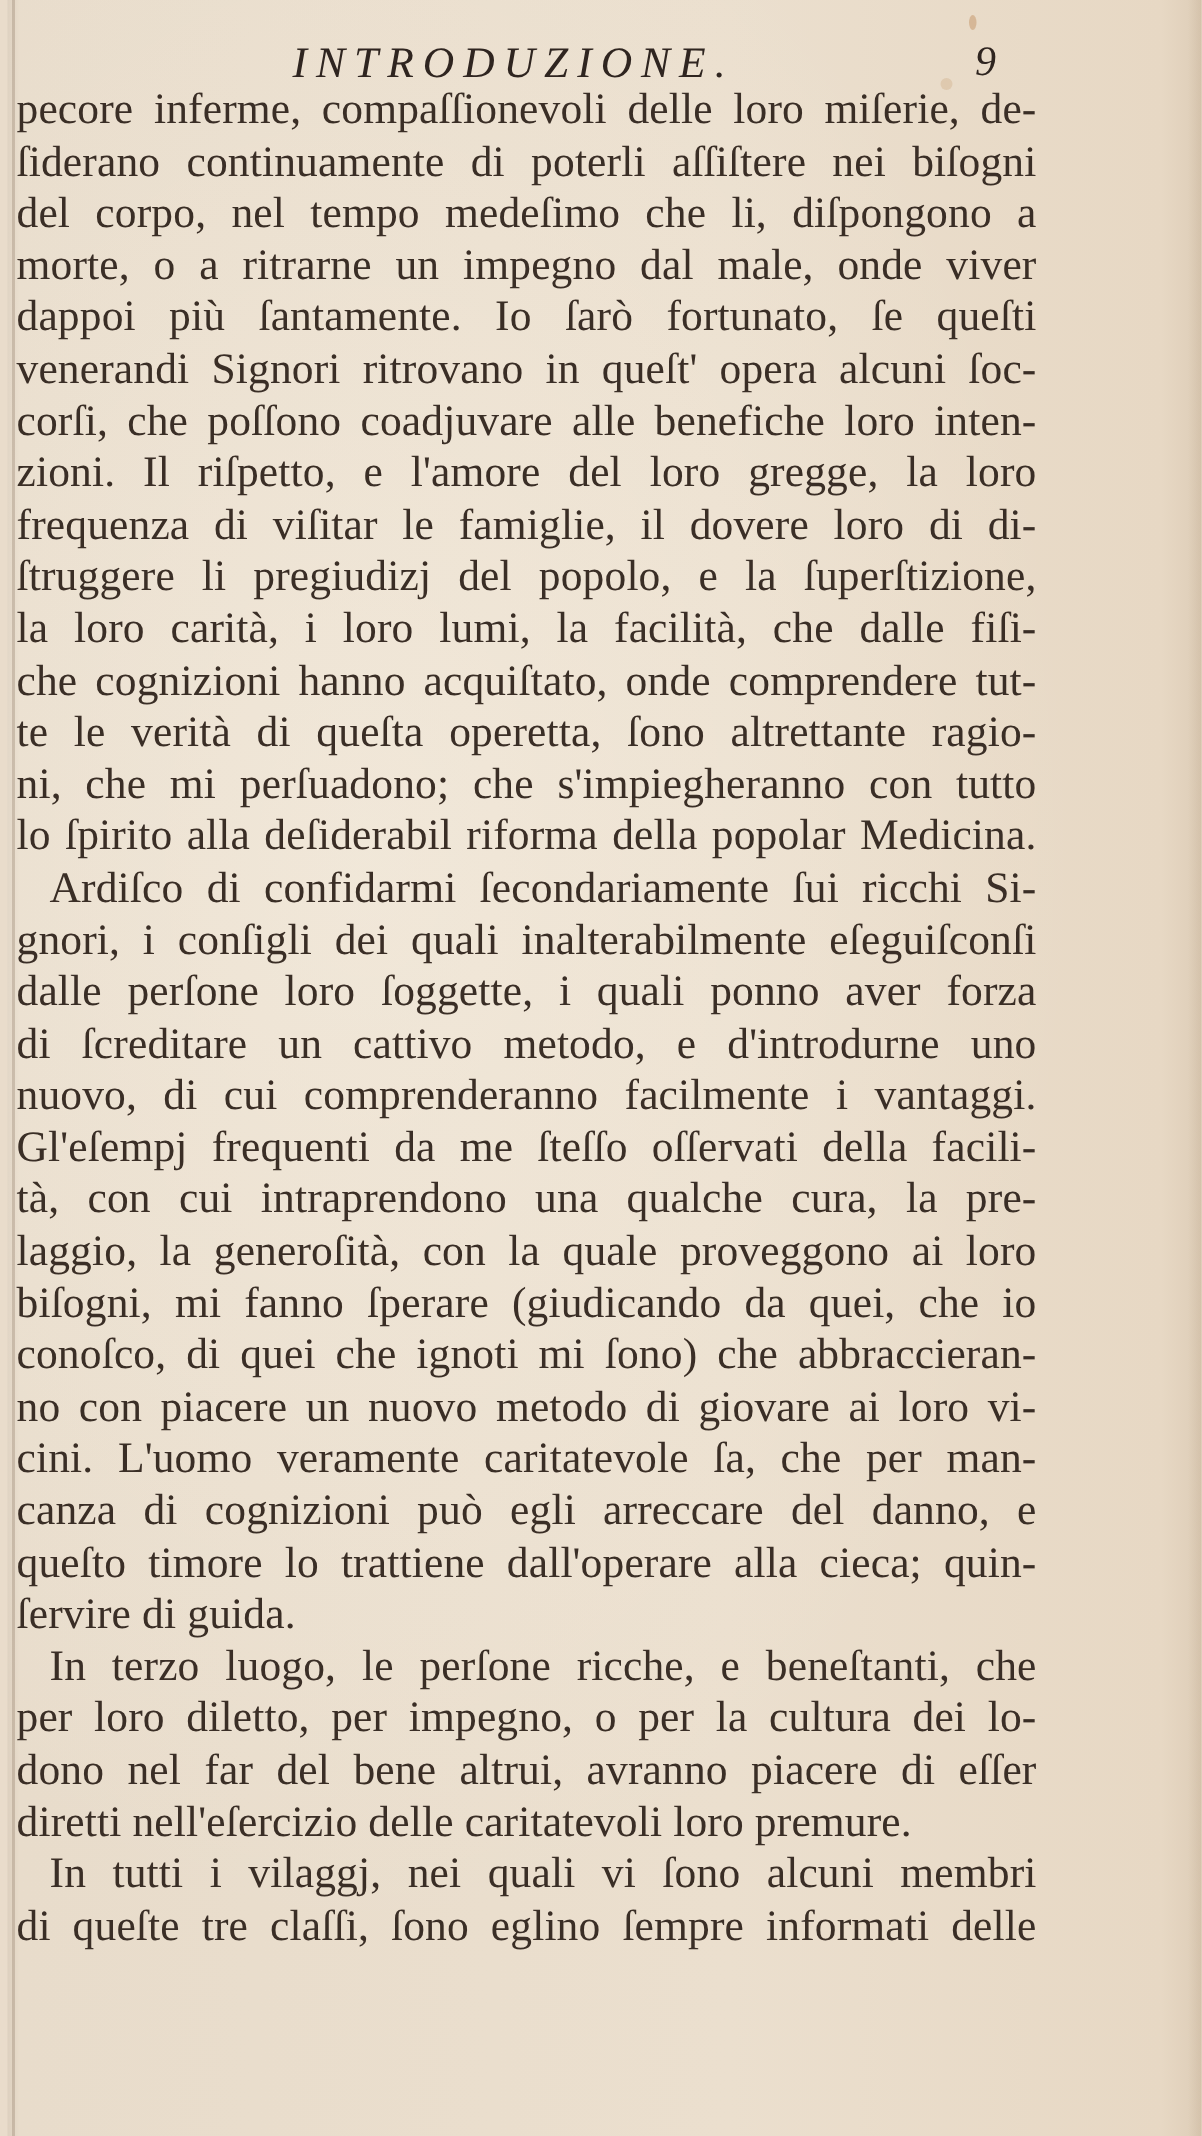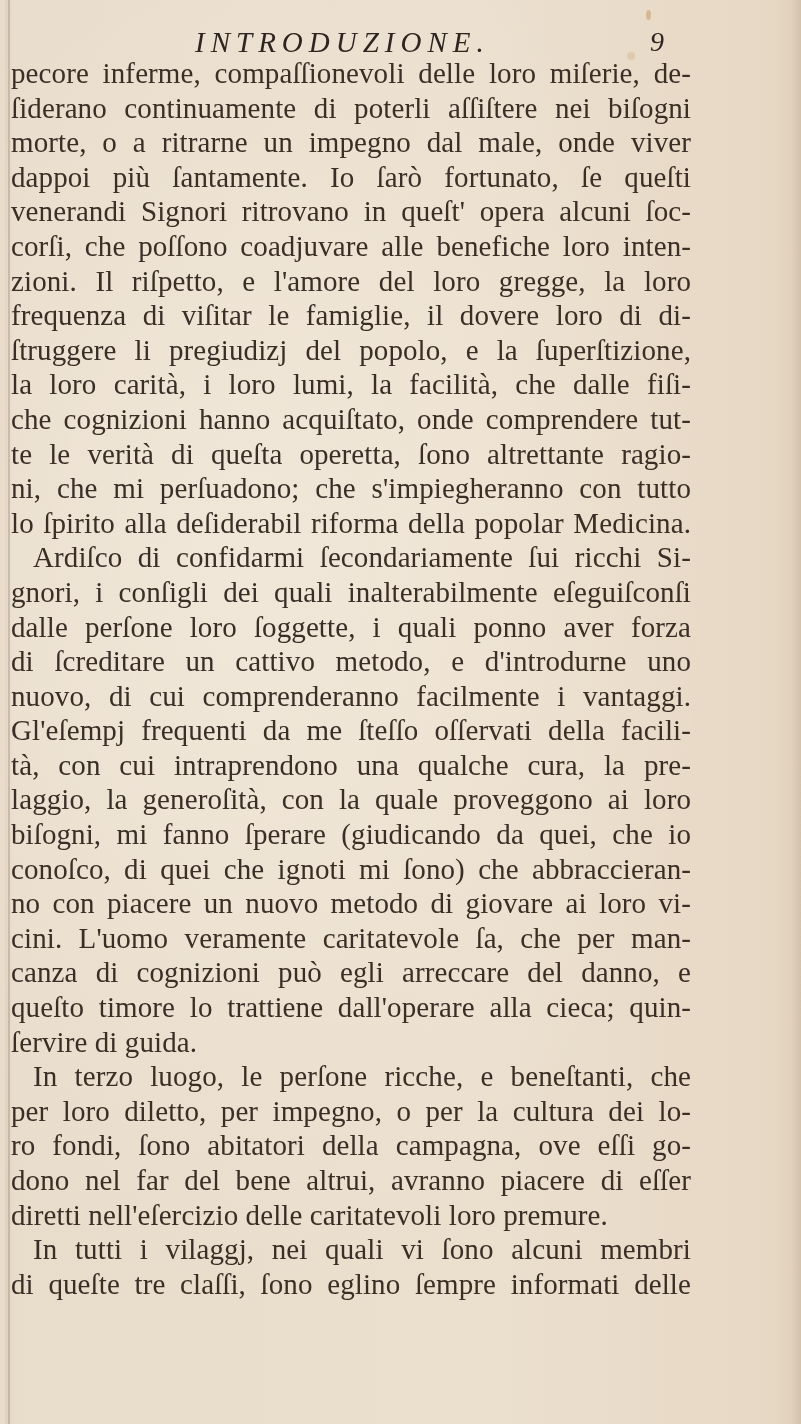--- a/index.html
+++ b/index.html
@@ -59,20 +59,21 @@
   <div class="spot" style="left:622px;top:52px;width:8px;height:8px;opacity:.5"></div>
 
   <div class="header">
     <span class="running-title">INTRODUZIONE.</span>
     <span class="page-number">9</span>
   </div>
 
   <div class="body-text">
     <div class="line">pecore inferme, compaſſionevoli delle loro miſerie, de-</div>
     <div class="line">ſiderano continuamente di poterli aſſiſtere nei biſogni</div>
+    <div class="line">del corpo, nel tempo medeſimo che li, diſpongono a</div>
     <div class="line">morte, o a ritrarne un impegno dal male, onde viver</div>
     <div class="line">dappoi più ſantamente. Io ſarò fortunato, ſe queſti</div>
     <div class="line">venerandi Signori ritrovano in queſt' opera alcuni ſoc-</div>
     <div class="line">corſi, che poſſono coadjuvare alle benefiche loro inten-</div>
     <div class="line">zioni. Il riſpetto, e l'amore del loro gregge, la loro</div>
     <div class="line">frequenza di viſitar le famiglie, il dovere loro di di-</div>
     <div class="line">ſtruggere li pregiudizj del popolo, e la ſuperſtizione,</div>
     <div class="line">la loro carità, i loro lumi, la facilità, che dalle fiſi-</div>
     <div class="line">che cognizioni hanno acquiſtato, onde comprendere tut-</div>
     <div class="line">te le verità di queſta operetta, ſono altrettante ragio-</div>
@@ -88,20 +89,19 @@
     <div class="line">laggio, la generoſità, con la quale proveggono ai loro</div>
     <div class="line">biſogni, mi fanno ſperare (giudicando da quei, che io</div>
     <div class="line">conoſco, di quei che ignoti mi ſono) che abbraccieran-</div>
     <div class="line">no con piacere un nuovo metodo di giovare ai loro vi-</div>
     <div class="line">cini. L'uomo veramente caritatevole ſa, che per man-</div>
     <div class="line">canza di cognizioni può egli arreccare del danno, e</div>
     <div class="line">queſto timore lo trattiene dall'operare alla cieca; quin-</div>
     <div class="line last">ſervire di guida.</div>
     <div class="line indent">In terzo luogo, le perſone ricche, e beneſtanti, che</div>
     <div class="line">per loro diletto, per impegno, o per la cultura dei lo-</div>
-    <div class="line">ro fondi, ſono abitatori della campagna, ove eſſi go-</div>
     <div class="line">dono nel far del bene altrui, avranno piacere di eſſer</div>
     <div class="line last">diretti nell'eſercizio delle caritatevoli loro premure.</div>
     <div class="line indent">In tutti i vilaggj, nei quali vi ſono alcuni membri</div>
     <div class="line">di queſte tre claſſi, ſono eglino ſempre informati delle</div>
 
   </div>
 </div>
 
 </body></html>

